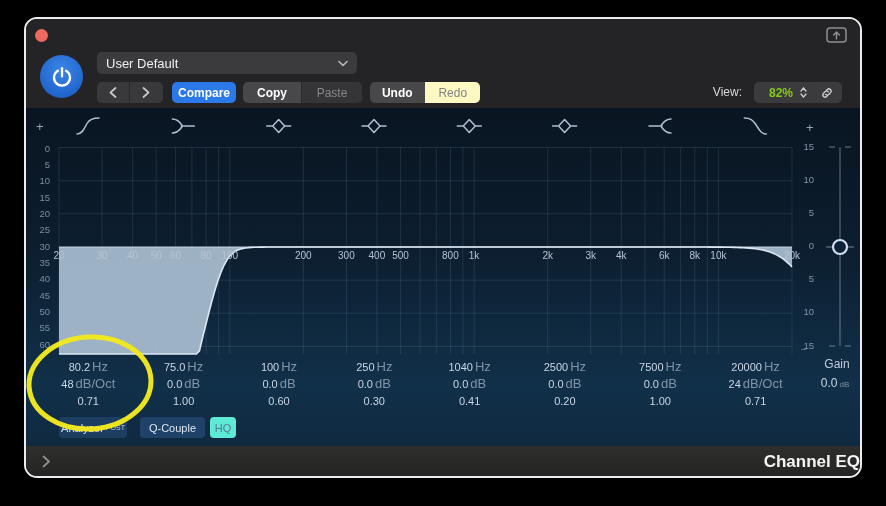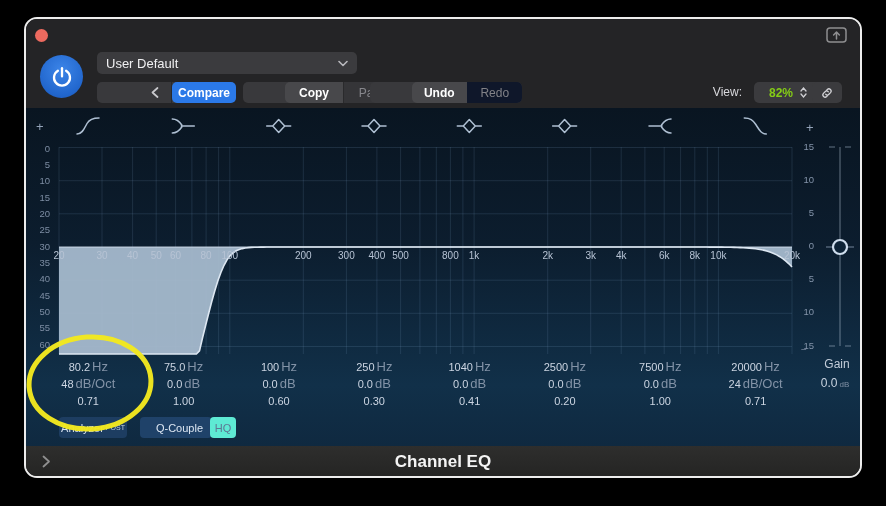--- a/index.html
+++ b/index.html
@@ -18,34 +18,34 @@
              color:#fff;font-size:13px;font-weight:bold;letter-spacing:.2px;}
   .win-icon{position:absolute;right:13px;top:8px;width:21px;height:16px;color:#8e8e90;}
   .power-btn{position:absolute;left:14px;top:36px;width:43px;height:43px;border-radius:50%;
              background:radial-gradient(circle at 50% 35%,#3c85e8,#2166cd 70%,#1b57b4);
              display:flex;align-items:center;justify-content:center;}
   .preset{position:absolute;left:71px;top:33px;width:260px;height:22px;background:#3b3b3e;
           border-radius:5px;color:#f0f0f2;font-size:13px;display:flex;align-items:center;
           padding:0 9px;box-sizing:border-box;}
   .preset .pv{flex:1;}
   .seg{position:absolute;top:63px;height:21px;background:#39393c;border-radius:5px;
-       display:flex;align-items:stretch;overflow:hidden;padding-left:42px;}
+       display:flex;align-items:stretch;overflow:hidden;}
   .seg .cell{display:flex;align-items:center;justify-content:center;font-size:12px;}
   .seg .divider{width:1px;background:#2a2a2c;}
   .nav{left:71px;width:66px;}
   .nav .cell{width:32px;color:#c9c9cd;}
   .btn{position:absolute;top:63px;height:21px;border-radius:5px;display:flex;align-items:center;
        justify-content:center;font-size:12px;}
   .compare{left:146px;width:64px;background:#2b79e8;color:#fff;font-weight:bold;}
   .copypaste{left:217px;width:119px;}
   .cp-copy{width:58px;background:#48484b;color:#fff;font-weight:bold;border-radius:5px 0 0 5px;}
   .cp-paste{width:60px;background:#353538;color:#87878c;}
   .undoredo{left:344px;width:110px;}
   .ur-undo{width:58px;background:#48484b;color:#fff;font-weight:bold;border-radius:5px 0 0 5px;}
-  .ur-redo{width:58px;background:#0f172a;color:#828287;}
+  .ur-redo{width:58px;background:#fef9c3;color:#828287;}
   .view-label{position:absolute;left:664px;top:66px;width:52px;text-align:right;
               color:#d9d9dd;font-size:12px;}
   .stepper{left:728px;width:68px;background:#3b3b3e;color:#84cc16;font-weight:bold;gap:7px;}
   .stepper .arrows{display:flex;flex-direction:column;gap:1px;color:#cfcfd3;}
   .link-btn{left:786px;width:30px;background:#3b3b3e;color:#d2d2d6;}
   
   .graph{position:absolute;left:0;top:89px;width:100%;height:338px;
          background:linear-gradient(180deg,#091521 0%,#0c1d2e 40%,#113049 82%,#0f2940 100%);}
   .gsvg{position:absolute;left:0;top:0;width:838px;height:461px;z-index:1;}
   .overlay{position:absolute;inset:0;z-index:3;}
@@ -53,33 +53,33 @@
   .lax{position:absolute;width:24px;text-align:right;font-size:9.5px;color:#7d8da3;}
   .rax{position:absolute;left:764px;width:24px;text-align:right;font-size:9.5px;color:#8494aa;}
   .axplus{position:absolute;font-size:13px;color:#93a3b9;}
   .band-col{position:absolute;width:96px;text-align:center;color:#ccd5e2;}
   .band-col .row{position:absolute;width:100%;height:14px;line-height:14px;font-size:11px;}
   .band-col .u{font-size:13px;color:#8292a6;margin-left:2px;}
   .toggle{position:absolute;top:398px;height:21px;border-radius:4px;display:flex;
           align-items:center;justify-content:center;font-size:11px;z-index:4;}
   .tg-analyzer{left:33px;width:68px;background:#1d3d61;color:#d7e1ee;}
   .tg-analyzer sup{font-size:7px;margin-left:2px;color:#c3d1e2;}
-  .tg-qcouple{left:114px;width:65px;background:#1f4269;color:#dce6f2;padding-left:7px;}
+  .tg-qcouple{left:114px;width:65px;background:#1f4269;color:#dce6f2;}
   .tg-hq{left:184px;width:26px;background:#5eead4;color:#5d7894;}
   .gain-label{position:absolute;left:781px;top:338px;width:60px;text-align:center;
               color:#c2ccd9;font-size:12px;}
   .gain-value{position:absolute;left:776px;top:357px;width:66px;text-align:center;
               color:#c9d3e0;font-size:12px;}
   .gain-value .u{font-size:8px;color:#8090a4;margin-left:2px;}
   .minus-glyph{position:absolute;left:770px;top:325px;width:16px;text-align:center;
                font-size:10px;color:#76869c;}
   
   .bottombar{position:absolute;left:0;top:427px;width:100%;height:32px;
              background:linear-gradient(#2e2e2d,#242423);z-index:5;
-             display:flex;align-items:center;justify-content:center;}
+             display:flex;align-items:center;justify-content:flex-end;}
   .bb-title{color:#f4f4f4;font-size:17px;font-weight:bold;}
   .bb-chevron{position:absolute;left:16px;top:9px;color:#8f8f8f;}
   .anno{position:absolute;left:0;top:0;width:838px;height:461px;z-index:9;pointer-events:none;}
 </style>
 </head>
 <body>
 
 <div class="stage">
   <div class="window">
 

